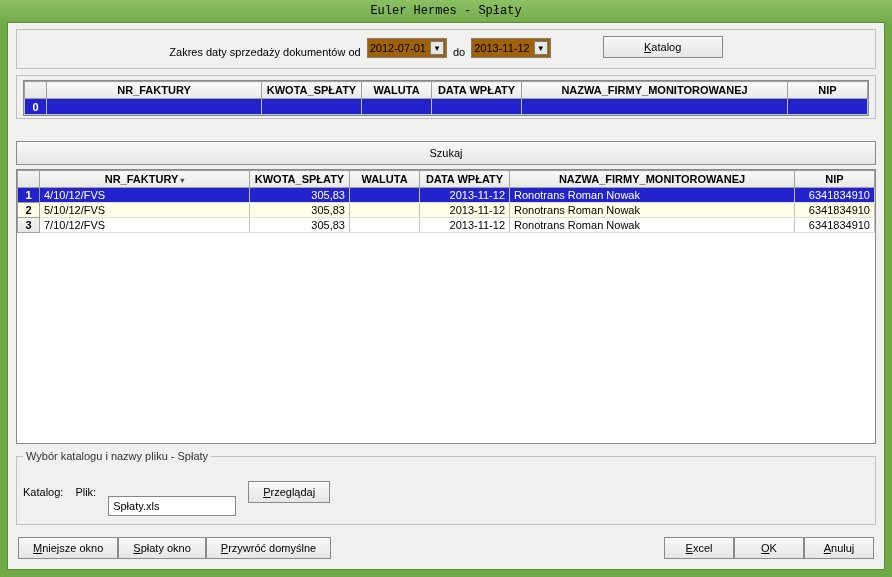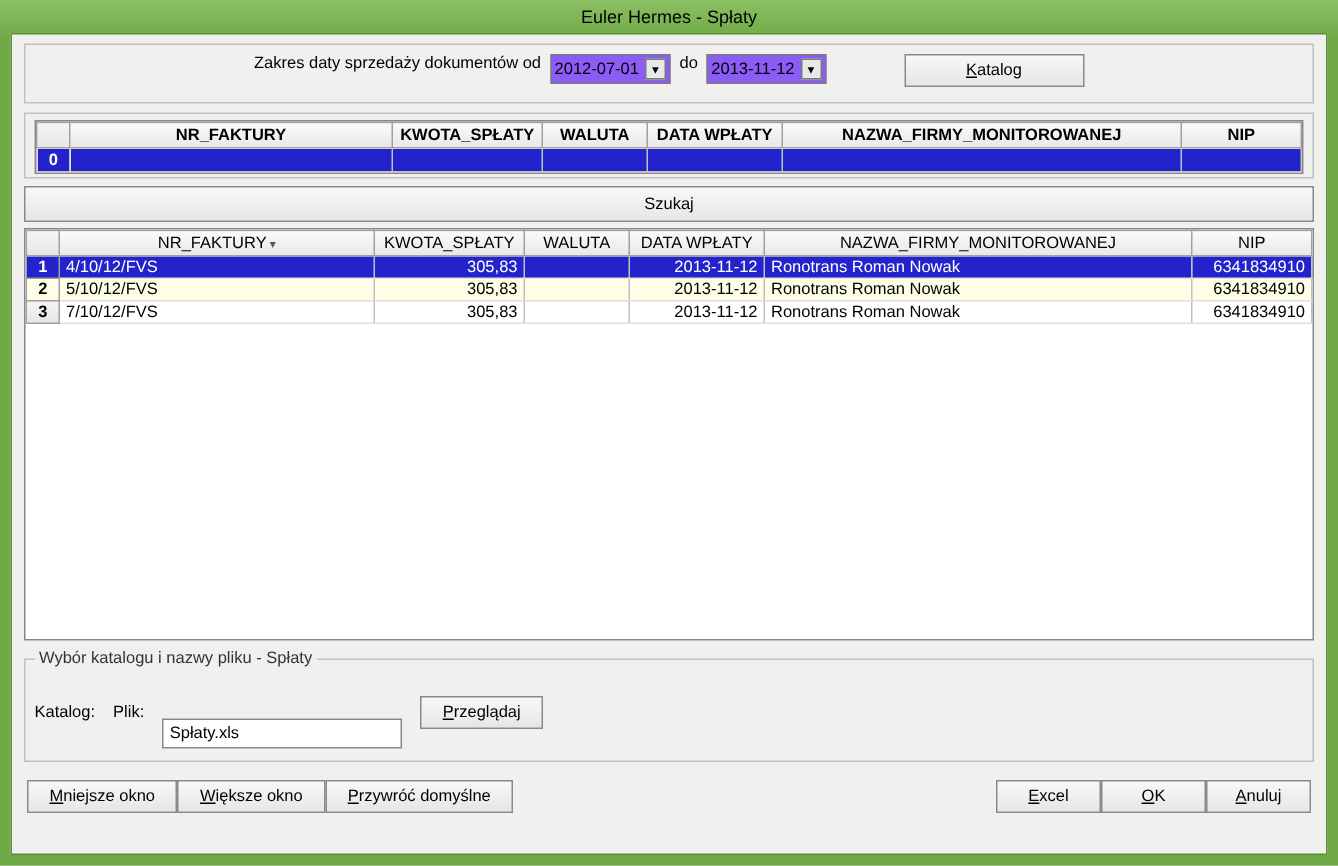--- a/index.html
+++ b/index.html
@@ -18,20 +18,21 @@
     background: #70aa47;
     position: relative;
   }
   .titlebar {
     height: 24px;
     line-height: 22px;
     text-align: center;
     color: #000;
     font-size: 12px;
     background: linear-gradient(#8bc063, #72ab4a);
+    font-family: Liberation Mono, monospace;
   }
   .client {
     position: absolute;
     top: 22px;
     left: 7px;
     right: 7px;
     bottom: 7px;
     background: #f0f0ee;
     border: 1px solid #5a8c3a;
   }
@@ -39,24 +40,24 @@
     border: 1px solid #c0c0c0;
     margin: 6px 8px 4px 8px;
     padding: 4px 6px 6px 6px;
     position: relative;
   }
   fieldset > legend {
     font-size: 11px;
     color: #333;
     padding: 0 3px;
   }
-  .row { display: flex; align-items: flex-start; gap: 6px; }
+  .row { display: flex; align-items: flex-end; gap: 6px; }
   .search-row { justify-content: center; padding: 2px 0 4px 0; }
   .date-select {
-    background: #8b5cf6;
+    background: #a16207;
     border: 1px solid #7a7a7a;
     padding: 1px 2px;
     display: inline-flex;
     align-items: center;
     gap: 4px;
     height: 20px;
   }
   .date-select .arrow {
     width: 14px; height: 14px;
     border: 1px solid #7a7a7a;
@@ -107,34 +108,34 @@
     background: linear-gradient(#f4f4f2,#e6e6e4);
     text-align: center;
     font-weight: bold;
   }
   .grid .selrow td { background: #2323ce; color: #fff; }
   .right { text-align: right; }
 
   .grid1-body td { height: 16px; }
   .grid1-body .selrow td { background:#2323ce; }
 
-  .szukaj-wrap { margin: 5px 8px 4px 8px; }
+  .szukaj-wrap { margin: 22px 8px 4px 8px; }
 
   .grid2-wrap {
     margin: 4px 8px 4px 8px;
     border: 1px solid #888;
     height: 275px;
     background:#fff;
     overflow:hidden;
   }
   .grid2-wrap table { border-collapse: collapse; width:100%; table-layout:fixed; }
   .grid2-wrap th {
     background: linear-gradient(#fafafa,#e8e8e6);
     border: 1px solid #a0a0a0;
-    font-weight: normal;
+    font-weight: bold;
     font-size: 11px;
     padding: 2px 4px;
   }
   .grid2-wrap td {
     border-right: 1px solid #c0c0c0;
     border-bottom: 1px solid #e0e0e0;
     padding: 0 4px;
     font-size:11px;
     height:15px;
   }
@@ -151,21 +152,21 @@
   .file-row { display:flex; align-items:center; gap:12px; padding:2px 0; }
   .txt {
     border:1px solid #888;
     background:#fff;
     height:20px;
     padding:2px 4px;
     font-family:inherit;
     font-size:11px;
   }
   .katalog-input { flex:1; }
-  .plik-input { width:160px;margin-top:28px; }
+  .plik-input { width:128px;margin-top:28px; }
 
   .bottom-bar {
     display:flex;
     align-items:center;
     padding:8px 10px 10px 10px;
   }
   .spacer { flex:1; }
   .underline-first::first-letter { text-decoration: underline; }
 </style>
 </head>
@@ -291,21 +292,21 @@
       <div class="file-row">
         <span>Katalog:</span>
         <span>Plik:</span>
         <input class="txt plik-input" value="Spłaty.xls" style="">
         <button class="btn underline-first">Przeglądaj</button>
       </div>
     </fieldset>
 
     <div class="bottom-bar">
       <button class="btn underline-first">Mniejsze okno</button>
-      <button class="btn underline-first">Większe okno</button>
+      <button class="btn underline-first">Spłaty okno</button>
       <button class="btn underline-first">Przywróć domyślne</button>
       <div class="spacer"></div>
       <button class="btn underline-first">Excel</button>
       <button class="btn underline-first">OK</button>
       <button class="btn underline-first">Anuluj</button>
     </div>
 
   </div>
 </div>
 

